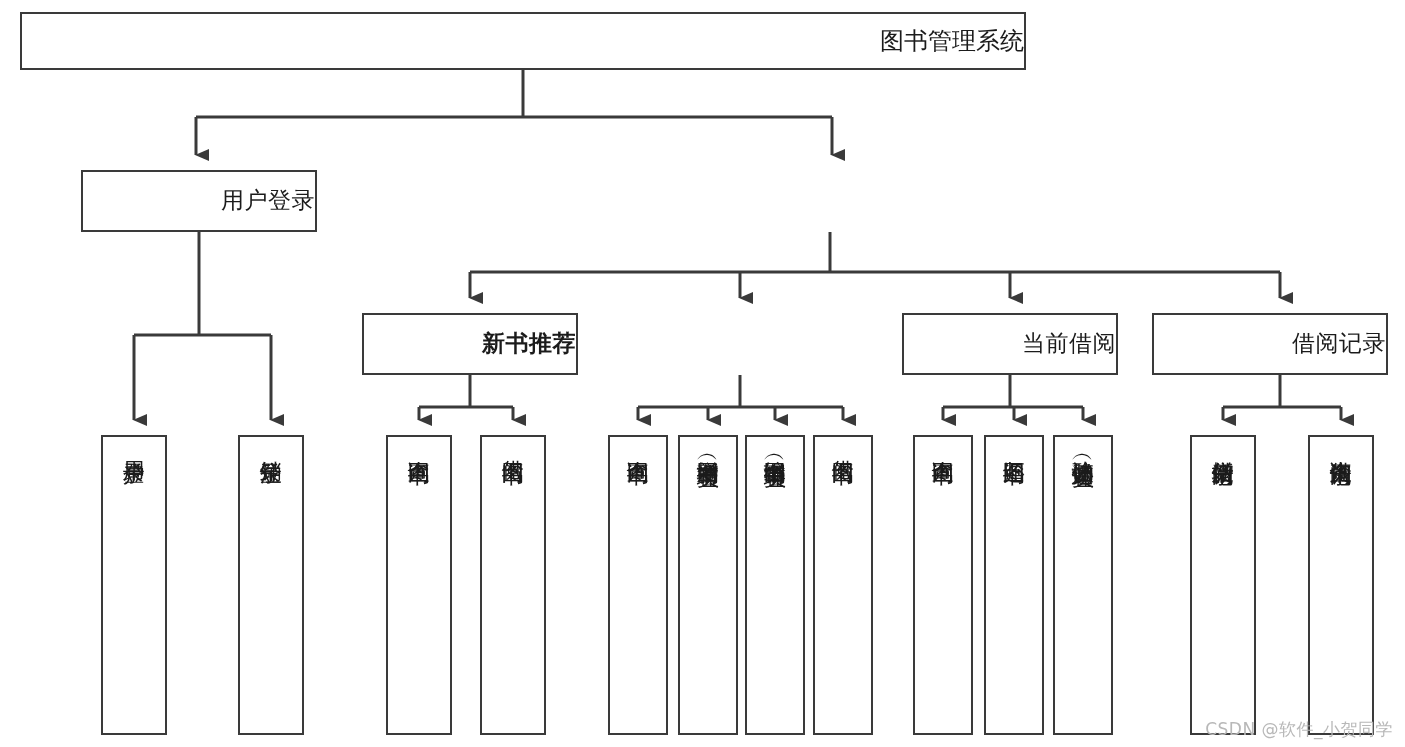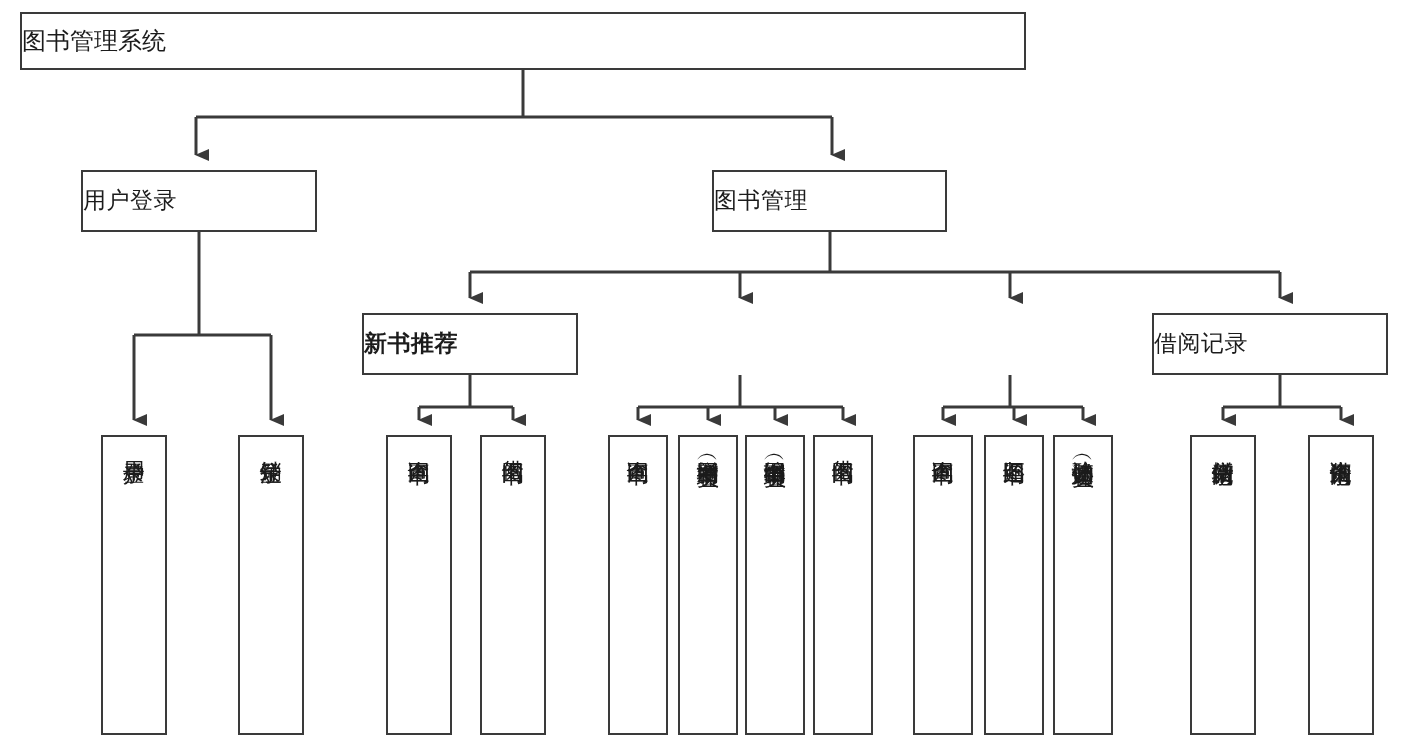--- a/index.html
+++ b/index.html
@@ -17,21 +17,21 @@
     background: #ffffff;
     overflow: hidden;
   }
   .node {
     position: absolute;
     box-sizing: border-box;
     border: 2.5px solid #3a3a3a;
     background: #ffffff;
     display: flex;
     align-items: center;
-    justify-content: flex-start;
+    justify-content: flex-end;
     color: #1b1b1b;
     line-height: 1.12;
   }
   .node.h {
     font-size: 23px;
     letter-spacing: 0.5px;
   }
   .node.root {
     font-size: 24px;
   }
@@ -129,26 +129,26 @@
     </g>
   </svg>
 
   <div class="node root" style="left:20px; top:12px; width:1006px; height:58px;">
     <span>图书管理系统</span>
   </div>
 
   <div class="node h" style="left:81px; top:170px; width:236px; height:62px;">
     <span>用户登录</span>
   </div>
-  <div class="node h" style="left:712px; top:170px; width:235px; height:62px;">
-    <span>图书管理</span>
-  </div>
 
   <div class="node h" style="left:362px; top:313px; width:216px; height:62px;font-weight:bold;">
     <span>新书推荐</span>
+  </div>
+  <div class="node h" style="left:902px; top:313px; width:216px; height:62px;">
+    <span>当前借阅</span>
   </div>
   <div class="node h" style="left:1152px; top:313px; width:236px; height:62px;">
     <span>借阅记录</span>
   </div>
 
   <div class="leaf" style="left:101px; top:435px; width:66px; height:300px;">
     <span class="vtext">用户登录</span>
   </div>
   <div class="leaf" style="left:238px; top:435px; width:66px; height:300px;">
     <span class="vtext">注销登录</span>
@@ -184,14 +184,15 @@
     <span class="vtext">确认归还（管理员）</span>
   </div>
 
   <div class="leaf" style="left:1190px; top:435px; width:66px; height:300px;">
     <span class="vtext">新增借阅记录</span>
   </div>
   <div class="leaf" style="left:1308px; top:435px; width:66px; height:300px;">
     <span class="vtext">查询借阅记录</span>
   </div>
 
+  <div class="watermark">CSDN @软件_小贺同学</div>
 
 </div>
 
 </body></html>

